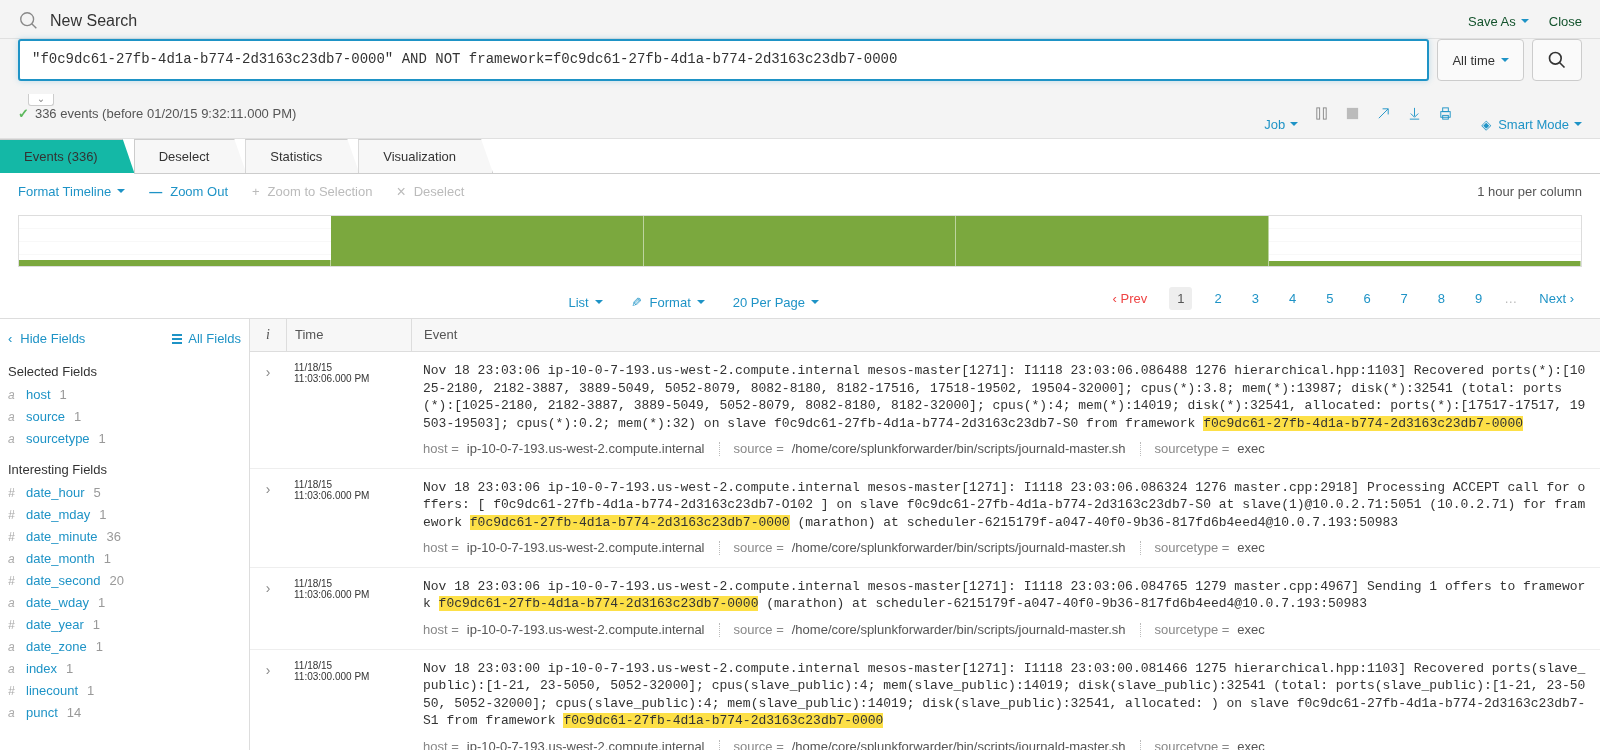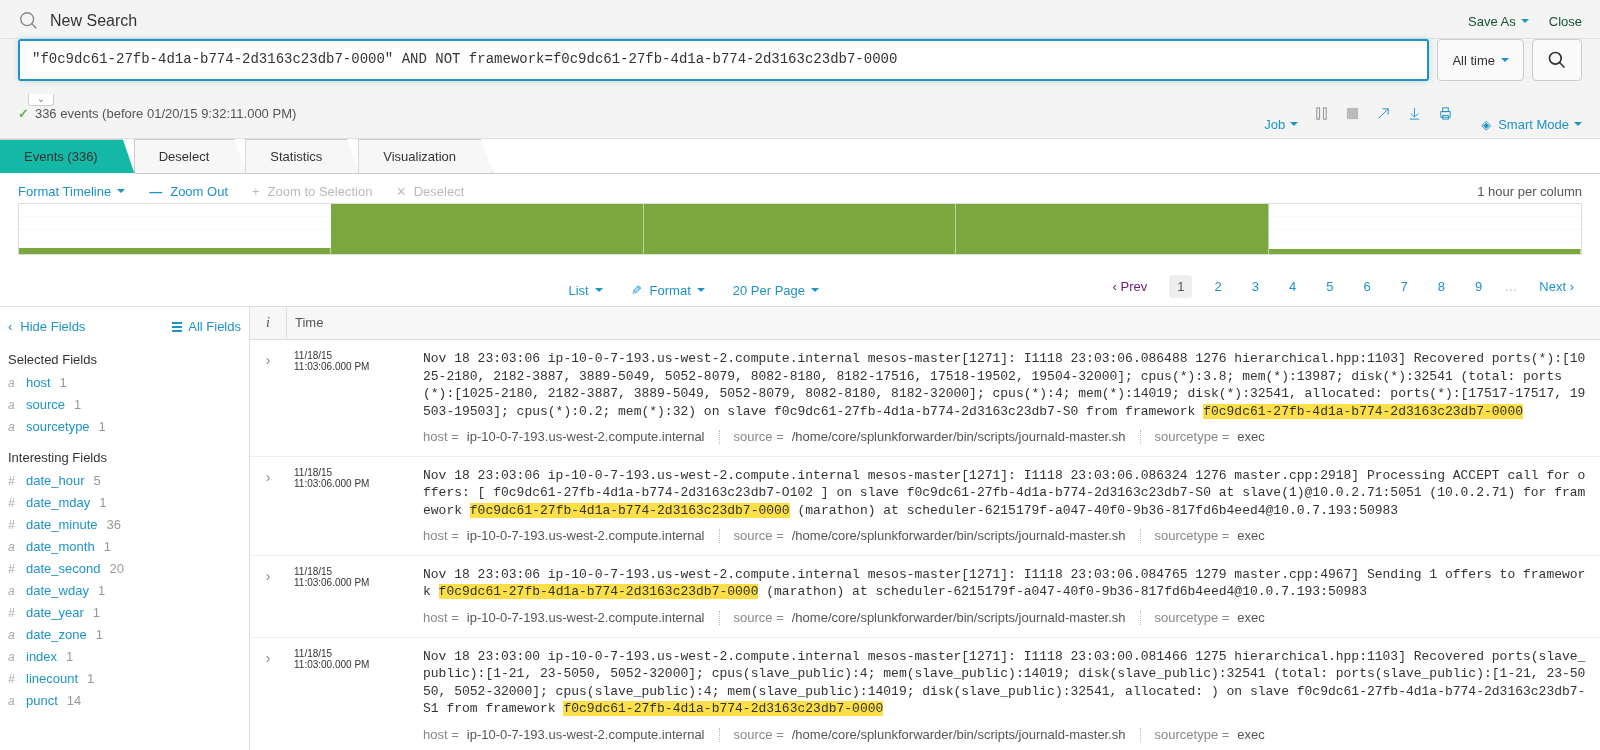--- a/index.html
+++ b/index.html
@@ -19,32 +19,32 @@
 .status-row { display: flex; align-items: center; justify-content: space-between; padding: 6px 18px; background: #f4f4f4; border-bottom: 1px solid #e0e0e0; font-size: 13px; }
 .status-left { display: flex; align-items: center; gap: 6px; color: #555; }
 .check { color: #5cb85c; font-weight: bold; }
 .status-right { display: flex; align-items: center; gap: 16px; }
 .slink { color: #1e93c6; cursor: pointer; display: flex; align-items: center; gap: 3px; margin-top: 22px; }
 .sicon { width: 15px; height: 15px; fill: none; stroke: #888; cursor: pointer; }
 .tabs { display: flex; border-bottom: 1px solid #ccc; background: #fff; }
 .tab { padding: 9px 24px; border: 1px solid #ccc; border-bottom: none; margin-right: -1px; background: #f7f7f7; cursor: pointer; font-size: 13px; position: relative; clip-path: polygon(0 0, calc(100% - 12px) 0, 100% 100%, 0 100%); padding-right: 36px; }
 .tab.active { background: #14b8a6; border-bottom: 1px solid #fff; margin-bottom: -1px; }
 .tab:first-child { border-left: none; }
-.tl-controls { display: flex; align-items: center; justify-content: space-between; padding: 10px 18px 4px; font-size: 13px; }
+.tl-controls { display: flex; align-items: center; justify-content: space-between; padding: 10px 18px 16px; font-size: 13px; }
 .tl-left { display: flex; gap: 24px; }
 .tl-link { color: #1e93c6; cursor: pointer; display: flex; align-items: center; gap: 4px; }
 .tl-disabled { color: #bbb; cursor: default; }
 .timeline { margin: 0 18px 12px; height: 52px; border: 1px solid #ddd; background: repeating-linear-gradient(to bottom, #fff, #fff 12px, #f8f8f8 12px, #f8f8f8 13px); position: relative; }
 .tl-seg { position: absolute; bottom: 0; background: #7ba83e; border-right: 1px solid rgba(255,255,255,0.5); }
 .list-toolbar { display: flex; align-items: flex-end; justify-content: space-between; padding: 8px 18px; }
 .lt-left { display: flex; gap: 28px; }
 .pager { display: flex; align-items: center; gap: 14px; font-size: 13px; }
 .pg-n { color: #1e93c6; cursor: pointer; padding: 4px 8px; }
 .pg-active { background: #eee; color: #555; border-radius: 3px; }
-.pg-dis { color: #701a75; }
+.pg-dis { color: #ef4444; }
 .main-flex { display: flex; border-top: 1px solid #ddd; }
 .sidebar { width: 250px; border-right: 1px solid #ddd; padding: 12px 8px; font-size: 13px; }
 .side-top { display: flex; justify-content: space-between; margin-bottom: 18px; }
 .side-link { color: #1e93c6; cursor: pointer; display: flex; align-items: center; gap: 4px; }
 .field-section-h { color: #333; margin-bottom: 8px; font-size: 13px; }
 .field-row { display: flex; align-items: center; gap: 6px; margin-bottom: 7px; }
 .ftype { font-style: italic; color: #aaa; font-size: 12px; width: 12px; }
 .fname { color: #1e93c6; cursor: pointer; }
 .fcount { color: #999; margin-left: 3px; }
 .events-table { flex: 1; }
@@ -268,20 +268,21 @@
           <span class="fname">punct</span>
           <span class="fcount">14</span>
         </div>
       </div>
   </div>
 
   <div class="events-table">
     <div class="thead">
       <div class="col-i">i</div>
       <div class="col-time">Time</div>
+      <div class="col-event">Event</div>
     </div>
     <div id="event-rows">
         <div class="event-row">
           <div class="row-exp"></div>
           <div class="row-time">
             <span class="date">11/18/15</span>
             <span class="clock">11:03:06.000 PM</span>
           </div>
           <div class="row-event">Nov 18 23:03:06 ip-10-0-7-193.us-west-2.compute.internal mesos-master[1271]: I1118 23:03:06.086488  1276 hierarchical.hpp:1103] Recovered ports(*):[1025-2180, 2182-3887, 3889-5049, 5052-8079, 8082-8180, 8182-17516, 17518-19502, 19504-32000]; cpus(*):3.8; mem(*):13987; disk(*):32541 (total: ports(*):[1025-2180, 2182-3887, 3889-5049, 5052-8079, 8082-8180, 8182-32000]; cpus(*):4; mem(*):14019; disk(*):32541, allocated: ports(*):[17517-17517, 19503-19503]; cpus(*):0.2; mem(*):32) on slave f0c9dc61-27fb-4d1a-b774-2d3163c23db7-S0 from framework <span class="hl">f0c9dc61-27fb-4d1a-b774-2d3163c23db7-0000</span><div class="meta-row">
               <span class="k">host = </span>

